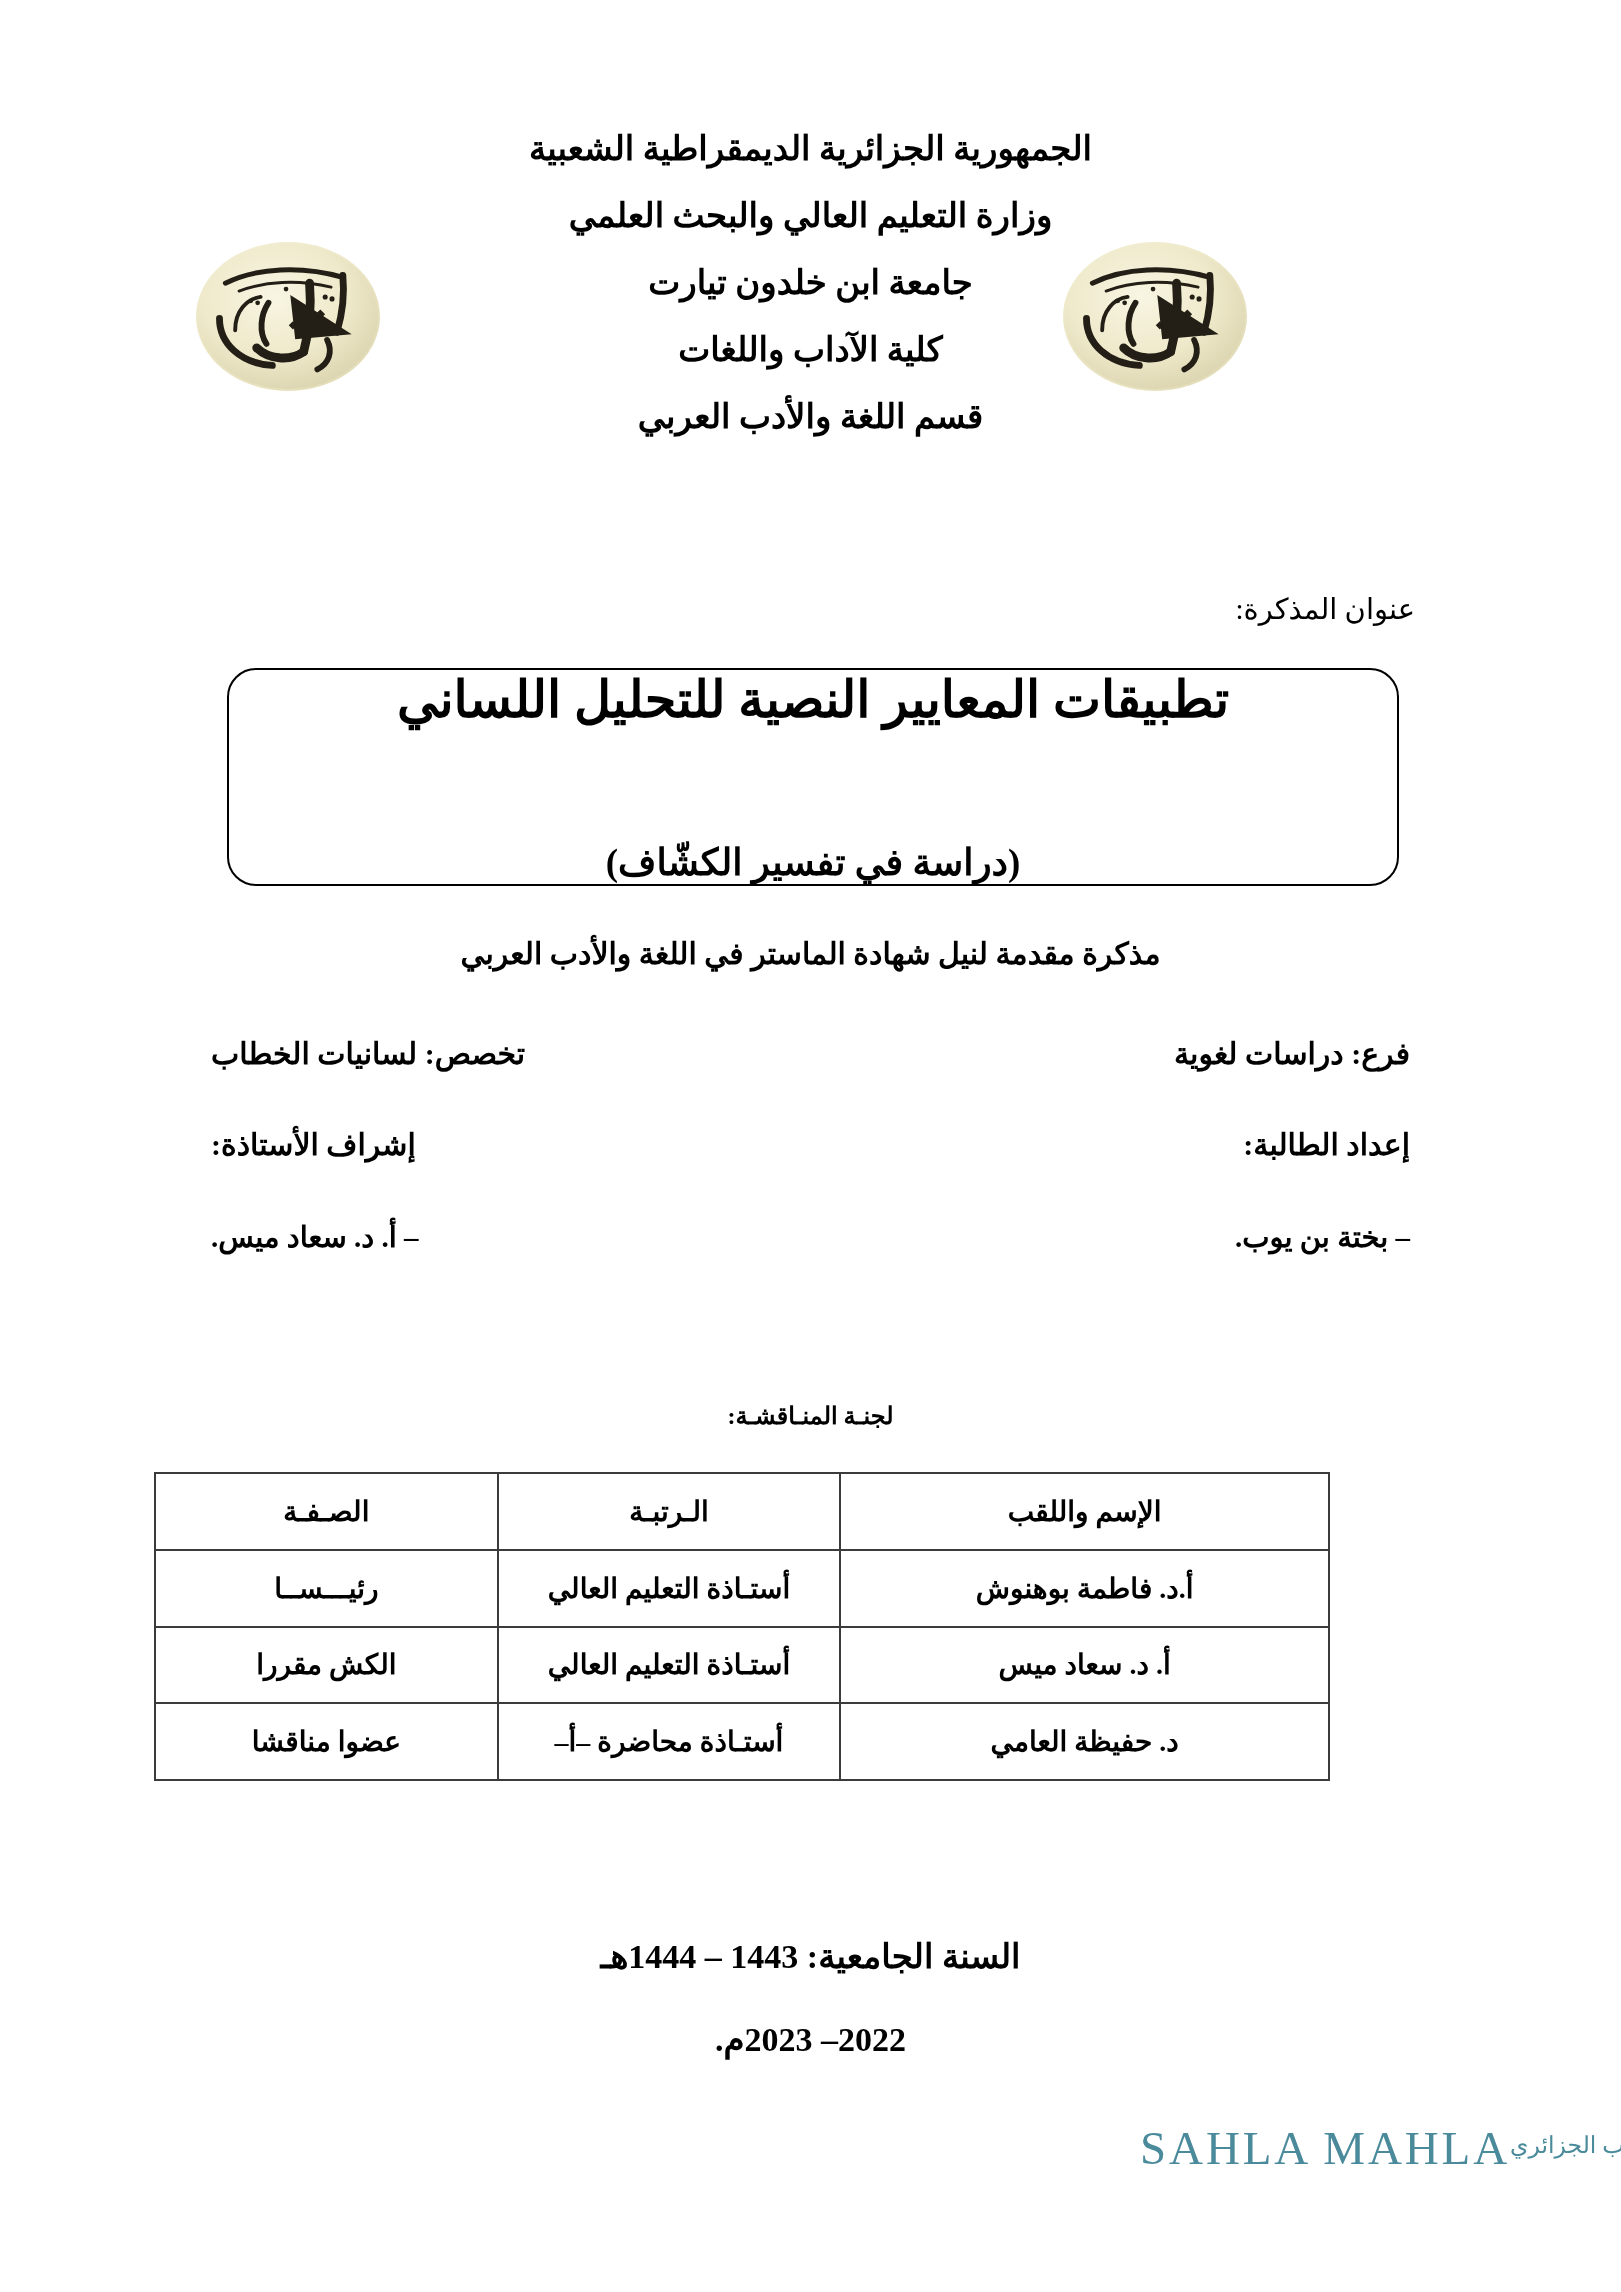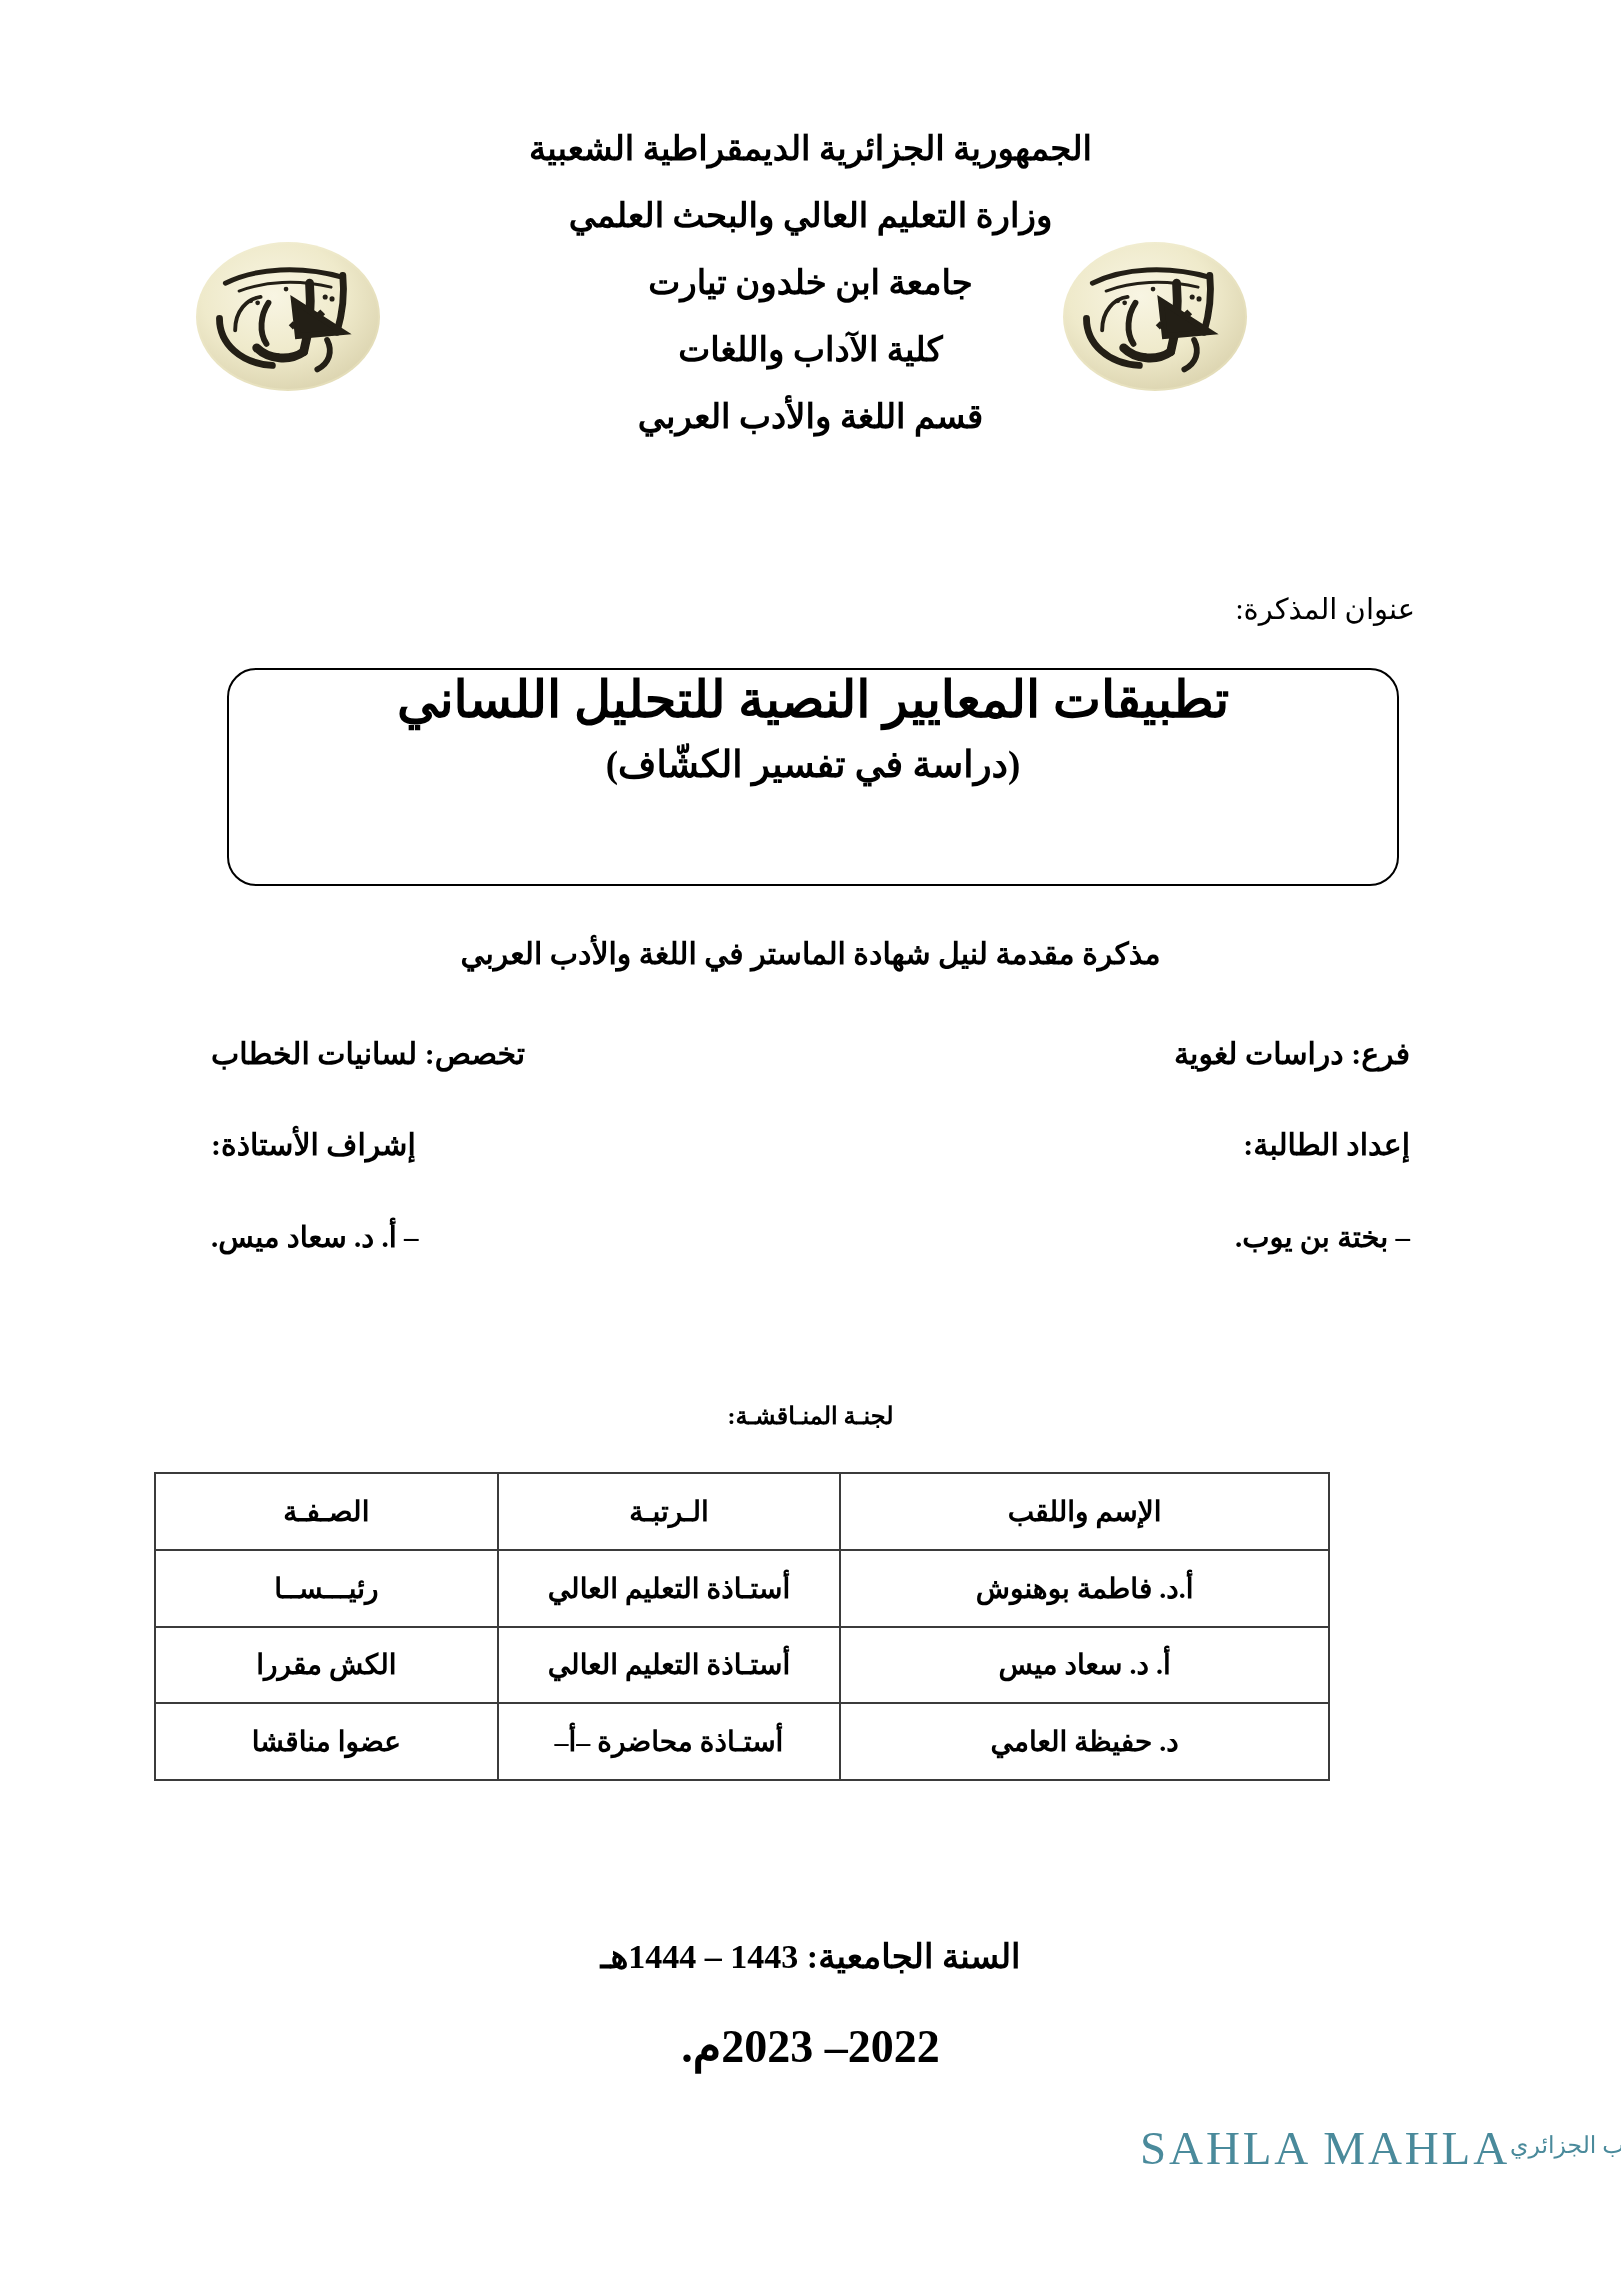--- a/index.html
+++ b/index.html
@@ -63,21 +63,21 @@
     top: 668px;
     left: 227px;
     width: 1172px;
     height: 218px;
     border: 2.5px solid #000;
     border-radius: 29px;
     box-sizing: border-box;
     display: flex;
     flex-direction: column;
     align-items: center;
-    justify-content: flex-start;
+    justify-content: space-between;
   }
   .title-main {
     font-size: 51px;
     font-weight: bold;
     line-height: 1.12;
     text-align: center;
     margin: 2px 0 0 0;
     padding: 0 21.6px;
   }
   .title-sub {
@@ -157,21 +157,21 @@
     width: 1621px;
     text-align: center;
     font-weight: bold;
   }
   .year-hijri {
     top: 1936px;
     font-size: 34px;
   }
   .year-greg {
     top: 2019px;
-    font-size: 46px;
+    font-size: 34px;
   }
 
   
   .watermark {
     position: absolute;
     top: 2125px;
     left: 1140px;
     width: 441px;
     height: 127px;
     direction: ltr;

